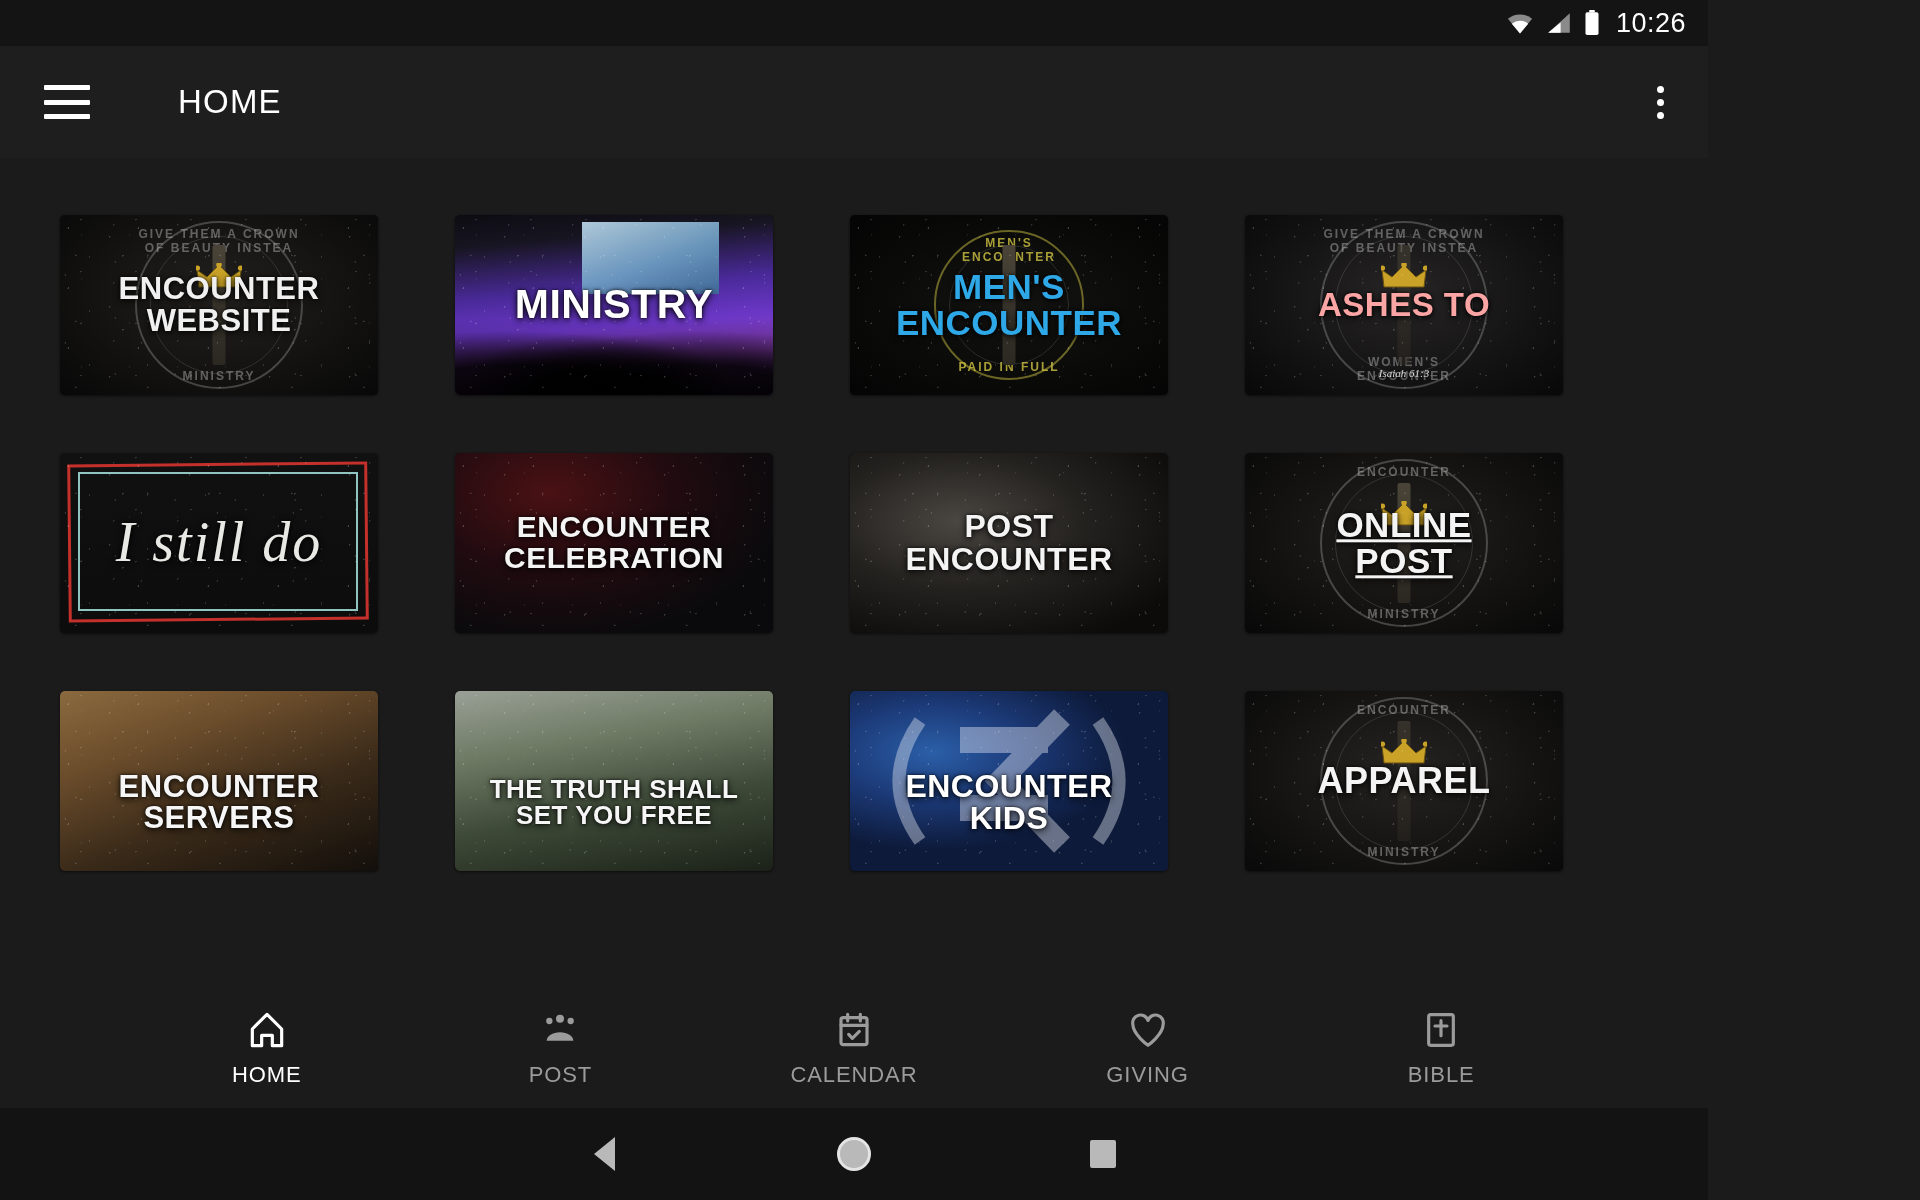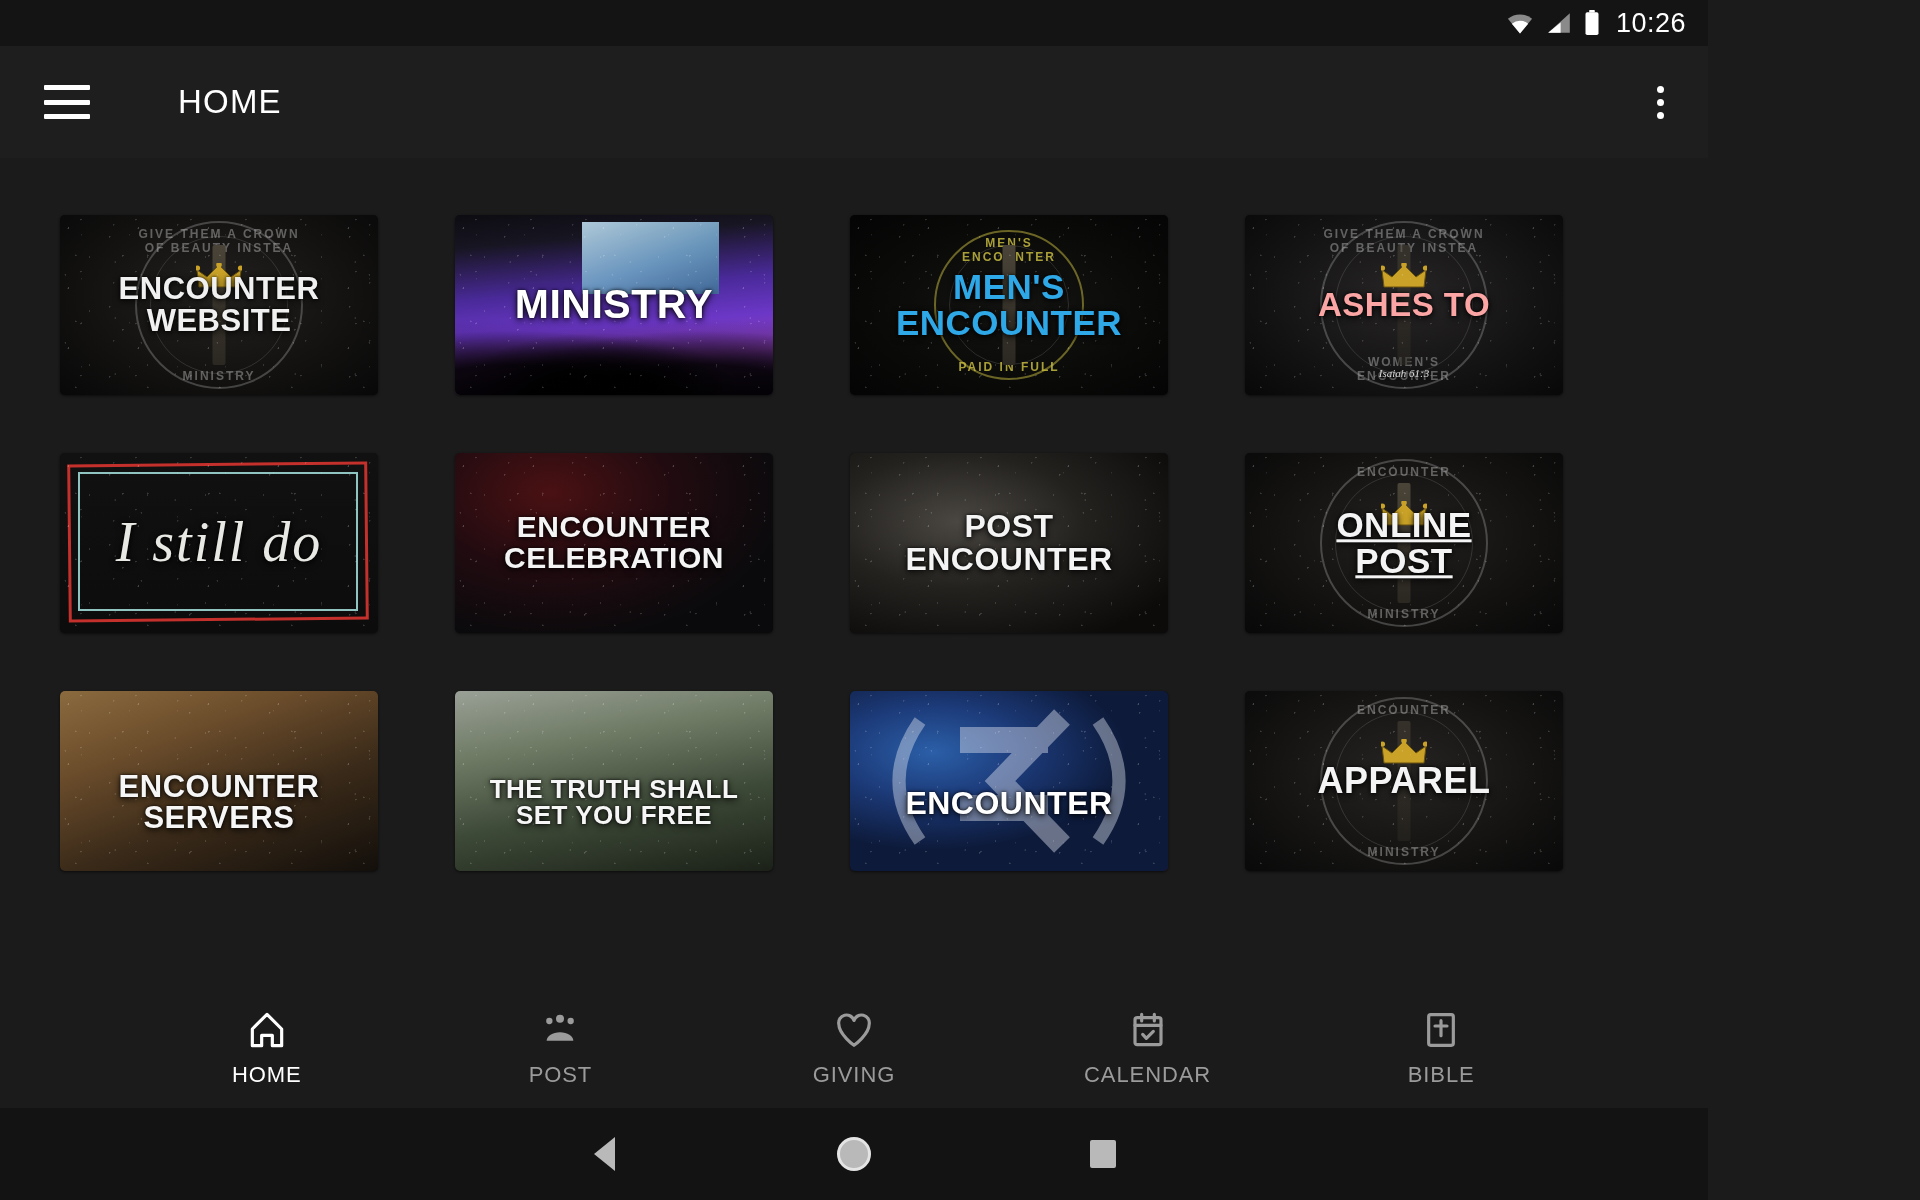--- a/index.html
+++ b/index.html
@@ -353,20 +353,21 @@
               <path d="M70 30 Q28 90 70 150" stroke="#dfe4ee" stroke-width="13" fill="none"></path>
               <path d="M248 30 Q290 90 248 150" stroke="#dfe4ee" stroke-width="13" fill="none"></path>
               <rect x="110" y="36" width="88" height="26" fill="#e6eaf4"></rect>
               <rect x="110" y="104" width="88" height="26" fill="#e6eaf4"></rect>
               <path d="M212 26 L150 90 L212 154" stroke="#e6eaf4" stroke-width="22" fill="none"></path>
             </svg>
           </div>
           <div class="grain"></div>
           <div class="label" style="color: rgb(255, 255, 255); font-size: 32px; top: 62%; transform: translateY(-50%);">
             <div>ENCOUNTER</div>
+            <div>KIDS</div>
           </div>
         </div>
         <div class="tile">
           <div class="bg" style="background: radial-gradient(at 50% 45%, rgb(38, 36, 34) 0%, rgb(20, 19, 18) 60%, rgb(9, 9, 9) 100%);"></div>
           <div class="seal">
             <div class="arc-top">ENCOUNTER</div>
             <div class="arc-bot">MINISTRY</div>
           </div>
           <div class="cross-v" style="opacity: 0.55;"></div>
           <div class="crown"><svg viewBox="0 0 46 26" width="46" height="26">
@@ -399,34 +400,34 @@
             <circle cx="5.6" cy="6.6" r="1.9" fill="currentColor"></circle>
             <circle cx="18.4" cy="6.6" r="1.9" fill="currentColor"></circle>
             <path d="M4 18.5c0-3.1 3.6-5.2 8-5.2s8 2.1 8 5.2z" fill="currentColor"></path>
           </svg>
         </span>
         <span class="nav-label">POST</span>
       </div>
       <div class="nav-item">
         <span style="color: rgb(155, 155, 155); display: block;">
           <svg class="nav-icon" viewBox="0 0 24 24">
-            <path d="M12 21.2S2.9 14.6 2.9 8.6A4.7 4.7 0 0 1 12 6.3a4.7 4.7 0 0 1 9.1 2.3c0 6-9.1 12.6-9.1 12.6Z" fill="none" stroke="currentColor" stroke-width="1.9" stroke-linejoin="round"></path>
-          </svg>
-        </span>
-        <span class="nav-label">GIVING</span>
-      </div>
-      <div class="nav-item">
-        <span style="color: rgb(155, 155, 155); display: block;">
-          <svg class="nav-icon" viewBox="0 0 24 24">
             <rect x="4.2" y="4.6" width="15.6" height="16.2" rx="1.3" fill="none" stroke="currentColor" stroke-width="1.9"></rect>
             <path d="M8.2 2.6v4M15.8 2.6v4M4.2 9.2h15.6" stroke="currentColor" stroke-width="1.9" stroke-linecap="round"></path>
             <path d="M8.8 14.6l2.2 2.4 4.2-4.2" fill="none" stroke="currentColor" stroke-width="1.9" stroke-linecap="round" stroke-linejoin="round"></path>
           </svg>
         </span>
         <span class="nav-label">CALENDAR</span>
+      </div>
+      <div class="nav-item">
+        <span style="color: rgb(155, 155, 155); display: block;">
+          <svg class="nav-icon" viewBox="0 0 24 24">
+            <path d="M12 21.2S2.9 14.6 2.9 8.6A4.7 4.7 0 0 1 12 6.3a4.7 4.7 0 0 1 9.1 2.3c0 6-9.1 12.6-9.1 12.6Z" fill="none" stroke="currentColor" stroke-width="1.9" stroke-linejoin="round"></path>
+          </svg>
+        </span>
+        <span class="nav-label">GIVING</span>
       </div>
       <div class="nav-item">
         <span style="color: rgb(155, 155, 155); display: block;">
           <svg class="nav-icon" viewBox="0 0 24 24">
             <rect x="4.6" y="2.8" width="14.8" height="18.4" rx="1.2" fill="none" stroke="currentColor" stroke-width="1.9"></rect>
             <path d="M12 6.4v9M8.4 9.6h7.2" stroke="currentColor" stroke-width="1.9" stroke-linecap="round"></path>
           </svg>
         </span>
         <span class="nav-label">BIBLE</span>
       </div>

